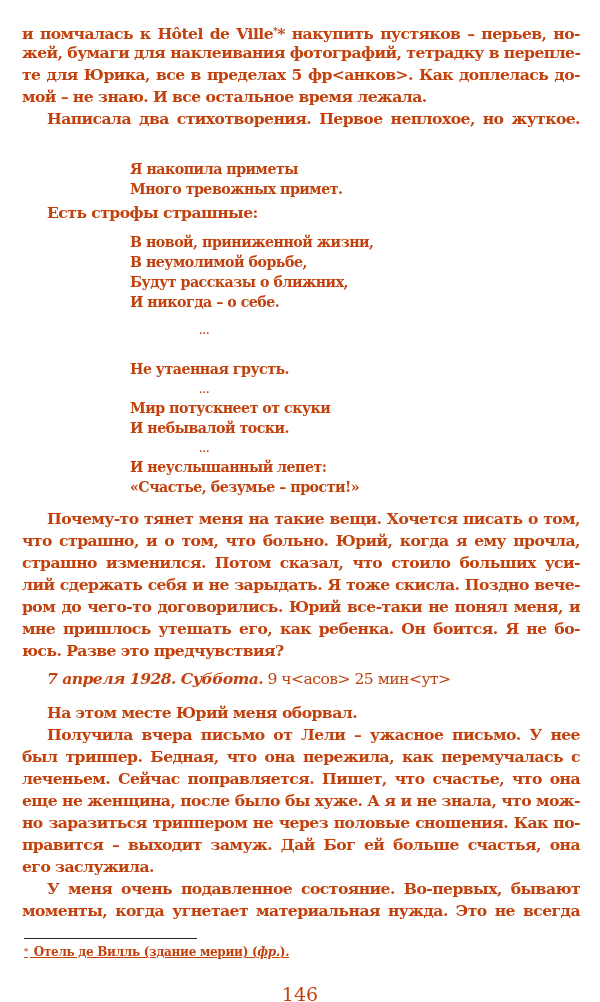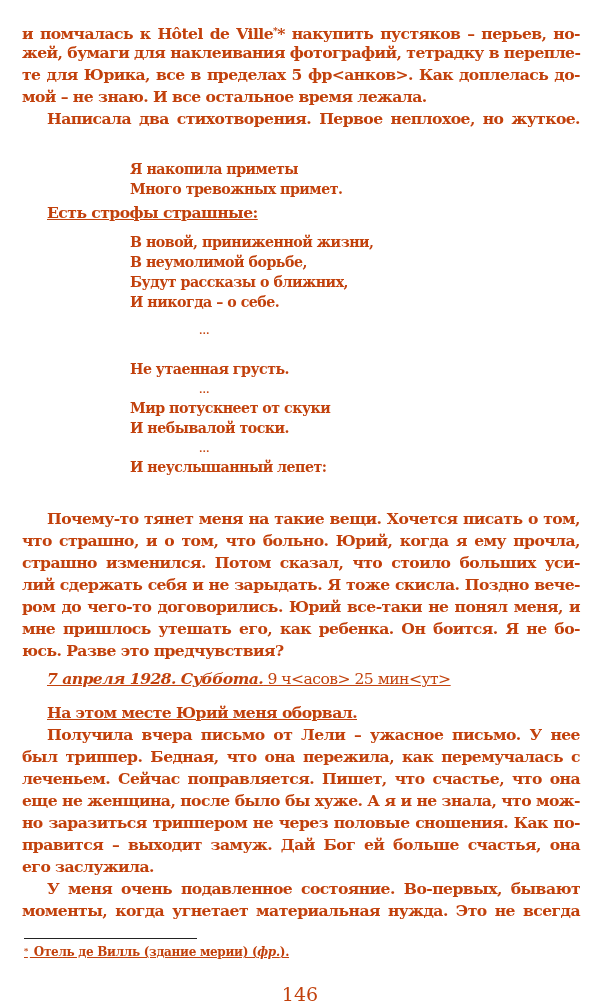--- a/index.html
+++ b/index.html
@@ -5,21 +5,21 @@
     html, body { margin: 0; padding: 0; background: #ffffff; }
     body { width: 600px; height: 1002px; overflow: hidden; position: relative; }
     .page {
       position: absolute; left: 0; top: 11px; width: 524px; height: 1002px;
       font-family: "DejaVu Serif", serif; color: #c2410c;
       font-size: 15.6px; font-weight: bold; letter-spacing: -0.55px;
     }
     .line { position: absolute; white-space: nowrap; line-height: 22px; }
     .just { left: 22px; width: 558px; text-align: justify; text-align-last: justify; }
     .last { left: 22px; }
-    .indent { left: 47px; text-decoration: underline; }
+    .indent { left: 47px; }
     .just.indent-first { left: 47px; width: 533px; }
     .verse { left: 130px; font-size: 14.2px; letter-spacing: -0.5px; }
     .dots { left: 199px; font-size: 10px; letter-spacing: 0; }
     .date { font-style: italic; }
     .footnote-rule { position: absolute; left: 24px; top: 927px; width: 173px; height: 1px; background: #222; }
     .footnote { position: absolute; left: 24px; top: 934px; font-size: 12px; letter-spacing: -0.3px; white-space: nowrap; text-decoration: underline; }
     .footnote sup { font-size: 8px; vertical-align: 3px; margin-right: 2px; }
     .footnote i { font-style: italic; }
     .pagenum { position: absolute; left: 0; width: 600px; top: 972px; text-align: center; font-weight: normal; font-size: 19px; letter-spacing: 0; }
     sup.star { font-size: 9px; vertical-align: 5px; }
@@ -51,20 +51,21 @@
   <div class="line verse" style="top:347px">Не утаенная грусть.</div>
 
   <div class="line dots" style="top:368px">...</div>
 
   <div class="line verse" style="top:386px">Мир потускнеет от скуки</div>
   <div class="line verse" style="top:406px">И небывалой тоски.</div>
 
   <div class="line dots" style="top:427px">...</div>
 
   <div class="line verse" style="top:445px">И неуслышанный лепет:</div>
+  <div class="line verse" style="top:465px">«Счастье, безумье – прости!»</div>
 
   <div class="line just indent-first" style="top:497px">Почему-то тянет меня на такие вещи. Хочется писать о том,</div>
   <div class="line just" style="top:519px">что страшно, и о том, что больно. Юрий, когда я ему прочла,</div>
   <div class="line just" style="top:541px">страшно изменился. Потом сказал, что стоило больших уси-</div>
   <div class="line just" style="top:563px">лий сдержать себя и не зарыдать. Я тоже скисла. Поздно вече-</div>
   <div class="line just" style="top:585px">ром до чего-то договорились. Юрий все-таки не понял меня, и</div>
   <div class="line just" style="top:607px">мне пришлось утешать его, как ребенка. Он боится. Я не бо-</div>
   <div class="line last" style="top:629px">юсь. Разве это предчувствия?</div>
 
   <div class="line indent" style="top:657px"><span class="date">7 апреля 1928. Суббота.</span><span style="font-weight:normal"> 9 ч&lt;асов&gt; 25 мин&lt;ут&gt;</span></div>

